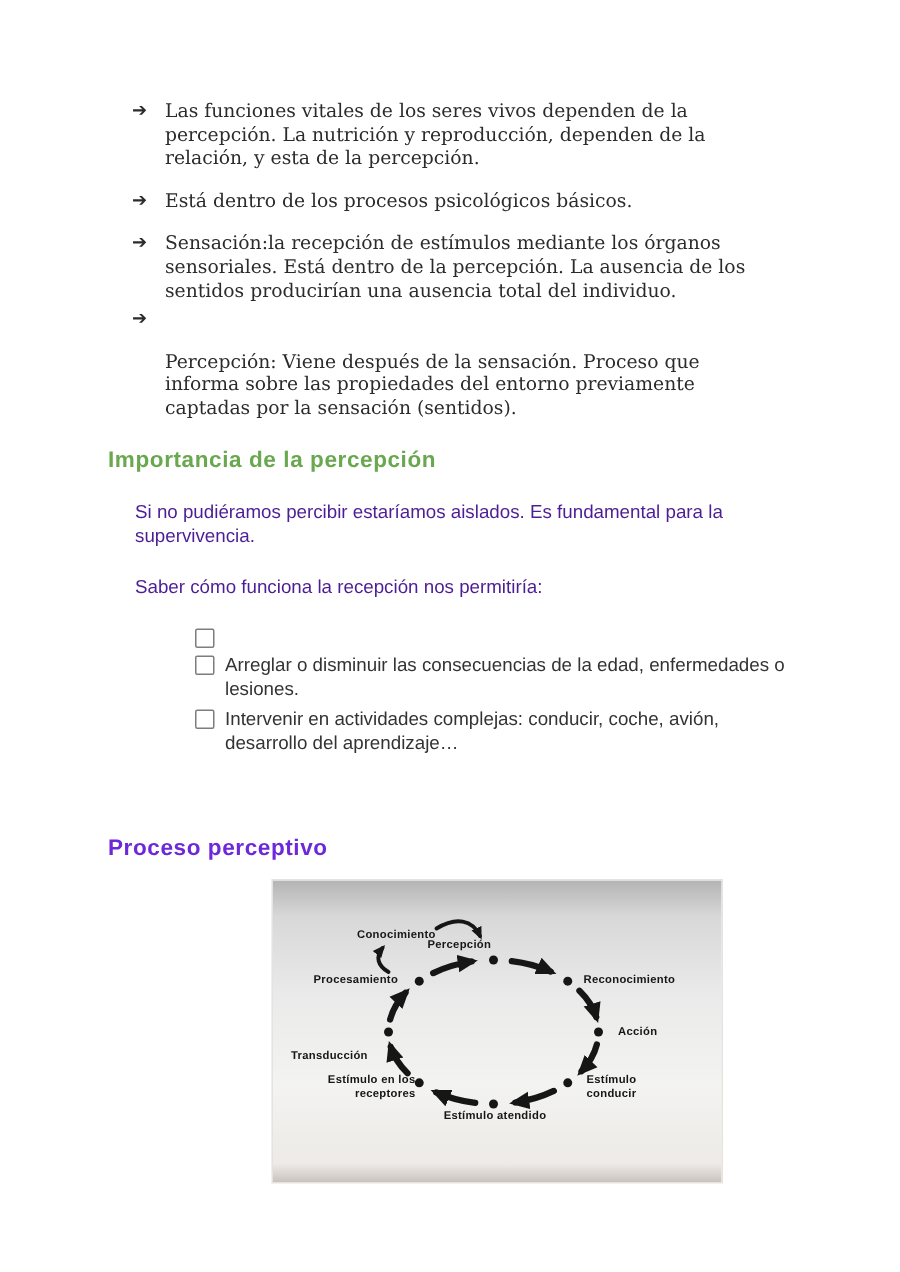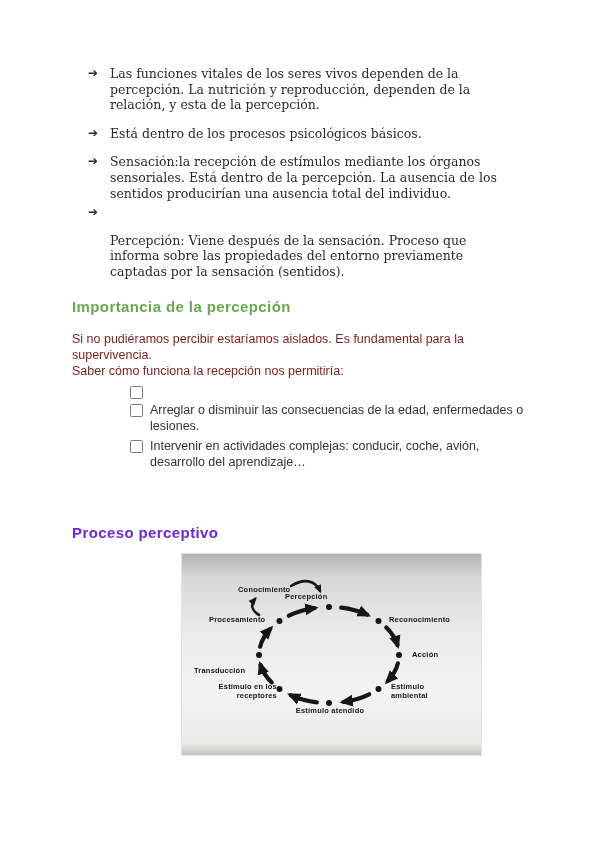--- a/index.html
+++ b/index.html
@@ -34,22 +34,22 @@
   h2.green{
     font-family:"Liberation Sans","DejaVu Sans",sans-serif;
     font-weight:bold;font-size:15px;line-height:16px;
     letter-spacing:.4px;
     margin:19px 0 16px 0;
   }
   h2.green.second{margin-top:55px;margin-bottom:12px;}
   
   .sans-par{
     font-family:"Liberation Sans","DejaVu Sans",sans-serif;
-    font-size:12.5px;line-height:16.2px;color:#7f1d1d;
-    margin:0;max-width:400px;
+    font-size:12.5px;line-height:16.2px;color:#4c1d95;
+    margin:18px;max-width:400px;
   }
   
   .checklist{list-style:none;margin:5px 0 0 58px;padding:0;max-width:396px;}
   .checklist li{
     display:flex;align-items:flex-start;
     font-family:"Liberation Sans","DejaVu Sans",sans-serif;
     font-size:12.5px;line-height:16.2px;color:#333333;
     margin-bottom:3px;
   }
   .checkbox{
@@ -151,21 +151,21 @@
         <circle cx="147.0" cy="149.0" r="3" fill="#161616"></circle>
         <circle cx="97.5" cy="134.9" r="3" fill="#161616"></circle>
         <circle cx="77.0" cy="101.0" r="3" fill="#161616"></circle>
         <circle cx="97.5" cy="67.1" r="3" fill="#161616"></circle>
         <path d="M 109 32 C 122 24 133 26 138 37" fill="none" stroke="#161616" stroke-width="2.6" stroke-linecap="round" marker-end="url(#ah)"></path>
         <path d="M 77 61 C 70 57 68 51 73 45" fill="none" stroke="#161616" stroke-width="2.6" stroke-linecap="round" marker-end="url(#ah)"></path>
       </svg>
     <div class="lbl lbl-0">Percepción</div>
     <div class="lbl lbl-1">Reconocimiento</div>
     <div class="lbl lbl-2">Acción</div>
-    <div class="lbl lbl-3">Estímulo ambiental</div>
+    <div class="lbl lbl-3">Estímulo conducir</div>
     <div class="lbl lbl-4">Estímulo atendido</div>
     <div class="lbl lbl-5">Estímulo en los receptores</div>
     <div class="lbl lbl-6">Transducción</div>
     <div class="lbl lbl-7">Procesamiento</div>
     <div class="lbl lbl-outer">Conocimiento</div>
   </figure>
 
 </div>
 
 </body></html>

